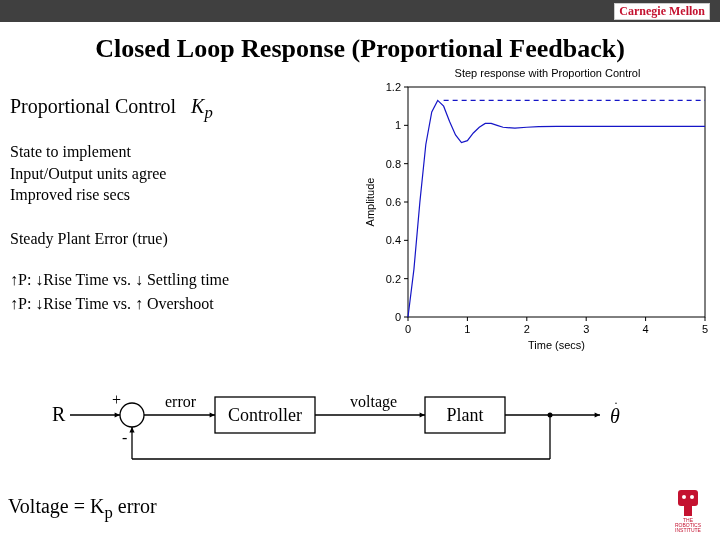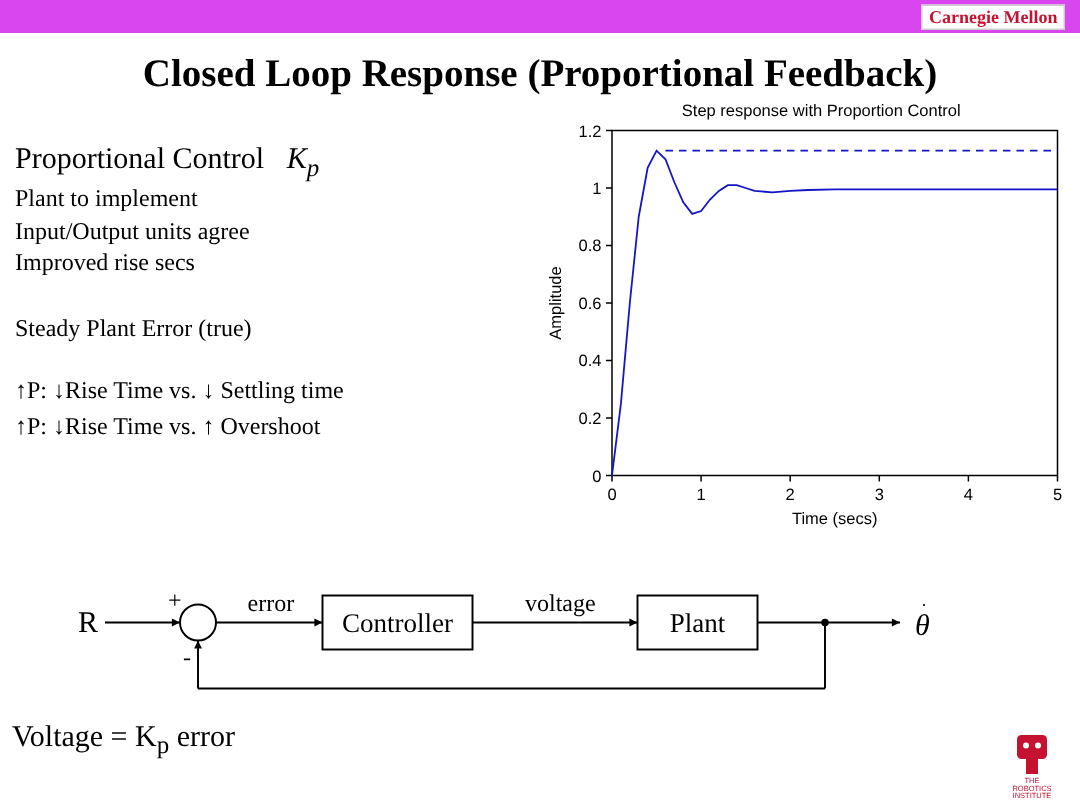--- a/index.html
+++ b/index.html
@@ -1,47 +1,47 @@
 <!DOCTYPE html>
 <html><head>
 <meta charset="utf-8">
 <style>
   * { margin: 0; padding: 0; box-sizing: border-box; }
   body { width: 720px; height: 540px; background: #fff; font-family: "Times New Roman", serif; position: relative; overflow: hidden; }
-  .topbar { width: 100%; height: 22px; background: #d946ef; position: relative; }
+  .topbar { width: 100%; height: 22px; background: #404040; position: relative; }
   .cm-logo { position: absolute; right: 10px; top: 3px; font-family: Georgia, serif; font-size: 12px; color: #c41230; font-weight: bold; }
   .cm-box { display: inline-block; background: #fff; padding: 0 4px; border: 1px solid #ccc; }
   .title { text-align: center; font-size: 26px; margin-top: 12px; font-weight: bold; }
   .content { position: absolute; left: 10px; top: 95px; width: 340px; }
-  .subheading { font-size: 20px; }
+  .subheading { font-size: 20px; margin-bottom: 18px; }
   .kp { font-style: italic; font-family: "Times New Roman", serif; }
   .bullets { font-size: 16px; line-height: 1.35; margin-bottom: 24px; }
   .sse { font-size: 16px; margin-bottom: 20px; }
   .arrows { font-size: 16px; line-height: 1.5; }
   .chart { position: absolute; left: 360px; top: 65px; width: 355px; height: 290px; }
   .diagram { position: absolute; left: 40px; top: 385px; width: 640px; height: 90px; }
-  .eq { position: absolute; left: 8px; top: 480px; font-size: 20px; }
+  .eq { position: absolute; left: 8px; top: 495px; font-size: 20px; }
   .robo-logo { position: absolute; right: 8px; bottom: 6px; width: 48px; height: 44px; }
 </style>
 </head>
 <body>
 
 <div class="topbar">
   <span class="cm-logo"><span class="cm-box">Carnegie Mellon</span></span>
 </div>
 
 <h1 class="title">Closed Loop Response (Proportional Feedback)</h1>
 
 <div class="content">
   <div class="subheading">
     <span>Proportional Control</span>
     &nbsp;&nbsp;<span class="kp"><span>K</span><sub>p</sub></span>
   </div>
   <div class="bullets">
-    <div>Plant to implement</div>
+    <div>State to implement</div>
     <div>Input/Output units agree</div>
     <div>Improved rise secs</div>
   </div>
   <div class="sse">Steady Plant Error (true)</div>
   <div class="arrows">
     <div>↑P: ↓Rise Time vs. ↓ Settling time</div>
     <div>↑P: ↓Rise Time vs. ↑ Overshoot</div>
   </div>
 </div>
 

